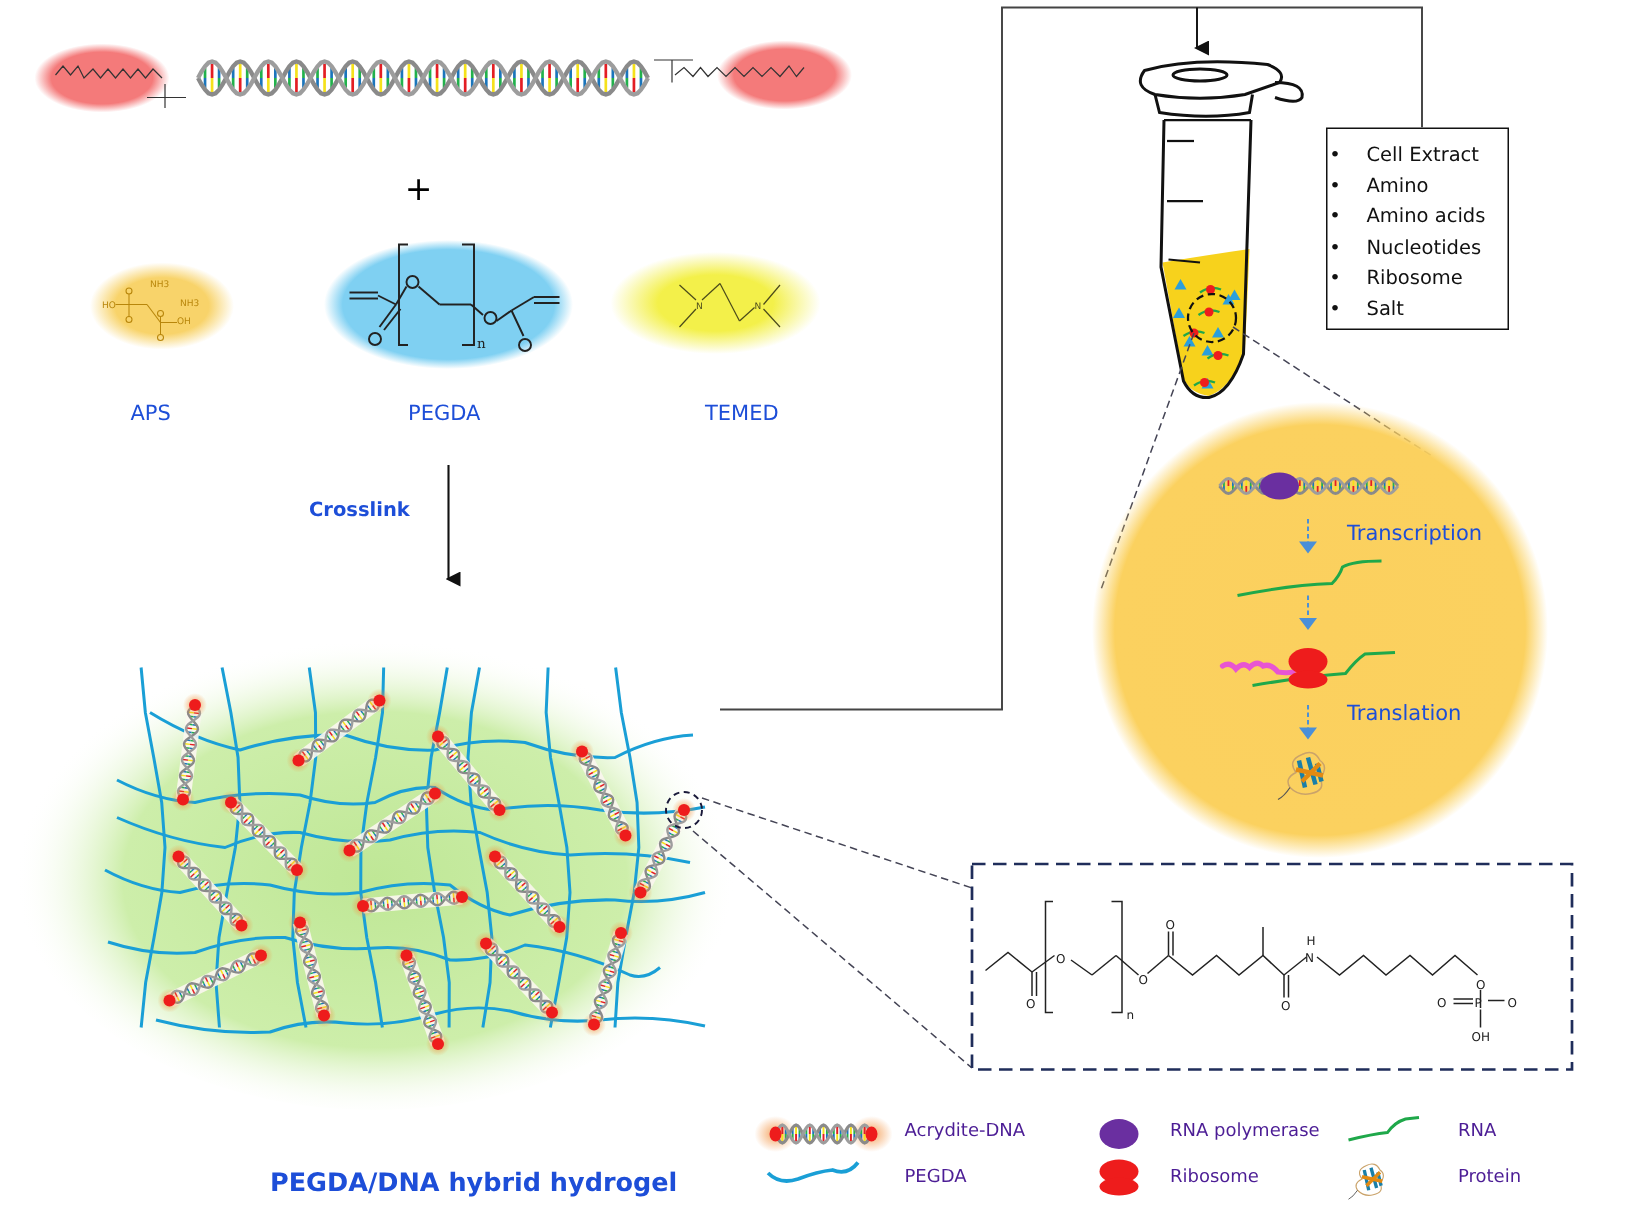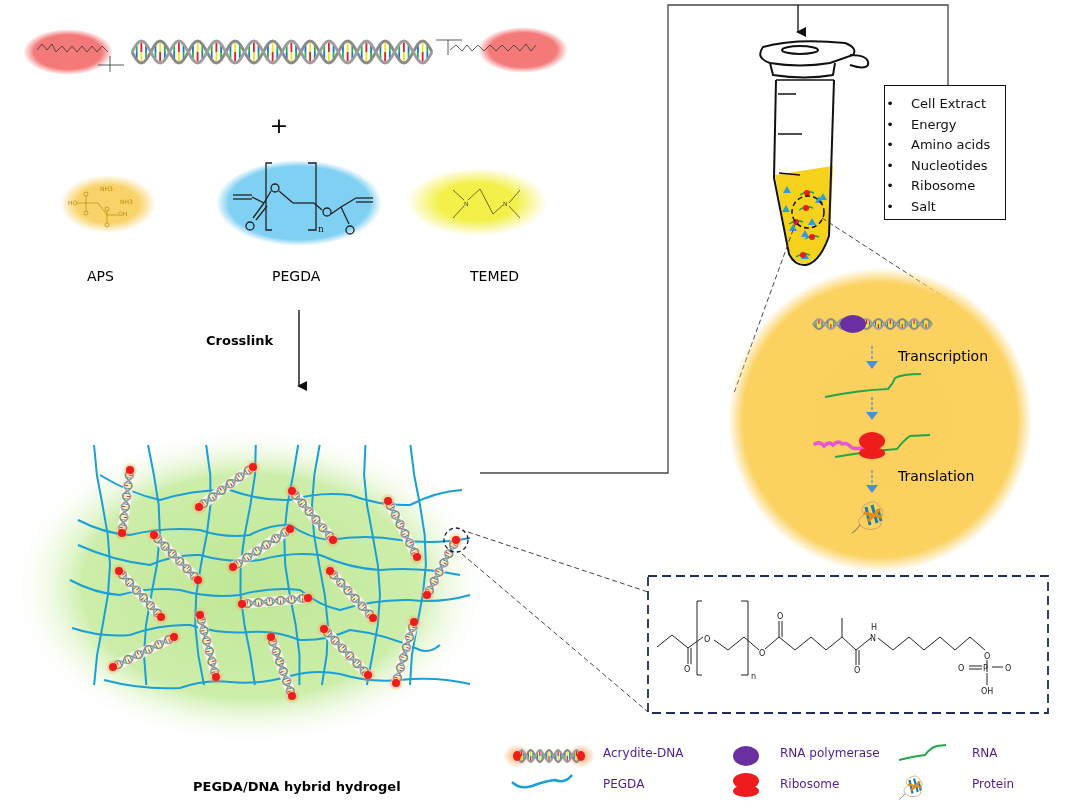--- a/index.html
+++ b/index.html
@@ -1,19 +1,19 @@
 <!DOCTYPE html>
 <html><head>
 <meta charset="utf-8">
 <style>
   html, body { margin: 0; padding: 0; background: #ffffff; }
   body { width: 1084px; height: 807px; position: relative; overflow: hidden;
          font-family: "Liberation Sans", "DejaVu Sans", sans-serif; color: #000; }
   #canvas { position: absolute; left: 0; top: 0; }
-  .lbl { position: absolute; font-family: "DejaVu Sans", "Liberation Sans", sans-serif; font-size: 13px; color: #000000; white-space: nowrap; }
+  .lbl { position: absolute; font-family: "DejaVu Sans", "Liberation Sans", sans-serif; font-size: 13px; color: #1d4ed8; white-space: nowrap; }
   .lbl.bold { font-weight: bold; }
   .list-box { position: absolute; left: 884px; top: 85px; width: 122px; height: 135px; border: 1.5px solid #111; background: #fff; box-sizing: border-box; padding: 8px 0 0 0; }
   .list-box ul { list-style: none; margin: 0; padding: 0; }
   .list-box li { font-family: "DejaVu Sans", sans-serif; font-size: 13px; line-height: 20.5px; padding-left: 14px; position: relative; color:#111; }
   .list-box li .dot { position: absolute; left: -4px; width: 18px; text-align: center; }
   .list-box li .txt { margin-left: 12px; }
   .legend-label { position: absolute; font-family: "DejaVu Sans", sans-serif; font-size: 12px; color: #4c1d95; white-space: nowrap; }
 </style>
 </head>
 <body>
@@ -1422,26 +1422,26 @@
         <path d="M-8,-2 L10,2 M-4,6 L8,-6" stroke="#e38a12" stroke-width="3"></path>
         <path d="M-12,10 Q-16,16 -20,18" fill="none" stroke="#555" stroke-width="0.8"></path>
       </g>
   </g>
 </svg>
 
 <div class="lbl" style="left:87px; top:268px; font-size:14px;">APS</div>
 <div class="lbl" style="left:272px; top:268px; font-size:14px;">PEGDA</div>
 <div class="lbl" style="left:470px; top:268px; font-size:14px;">TEMED</div>
 <div class="lbl bold" style="left:206px; top:333px; font-size:13px;">Crosslink</div>
-<div class="lbl bold" style="left:193px; top:779px; font-size:13px;">PEGDA/DNA hybrid hydrogel</div>
+<div class="lbl bold" style="left:180px; top:779px; font-size:17px;">PEGDA/DNA hybrid hydrogel</div>
 
 <div class="list-box">
   <ul>
     <li><span class="dot">•</span><span class="txt">Cell Extract</span></li>
-    <li><span class="dot">•</span><span class="txt">Energy</span></li>
+    <li><span class="dot">•</span><span class="txt">Amino</span></li>
     <li><span class="dot">•</span><span class="txt">Amino acids</span></li>
     <li><span class="dot">•</span><span class="txt">Nucleotides</span></li>
     <li><span class="dot">•</span><span class="txt">Ribosome</span></li>
     <li><span class="dot">•</span><span class="txt">Salt</span></li>
   </ul>
 </div>
 
 <div class="lbl" style="left:898px; top:348px; font-size:14px;">Transcription</div>
 <div class="lbl" style="left:898px; top:468px; font-size:14px;">Translation</div>
 

